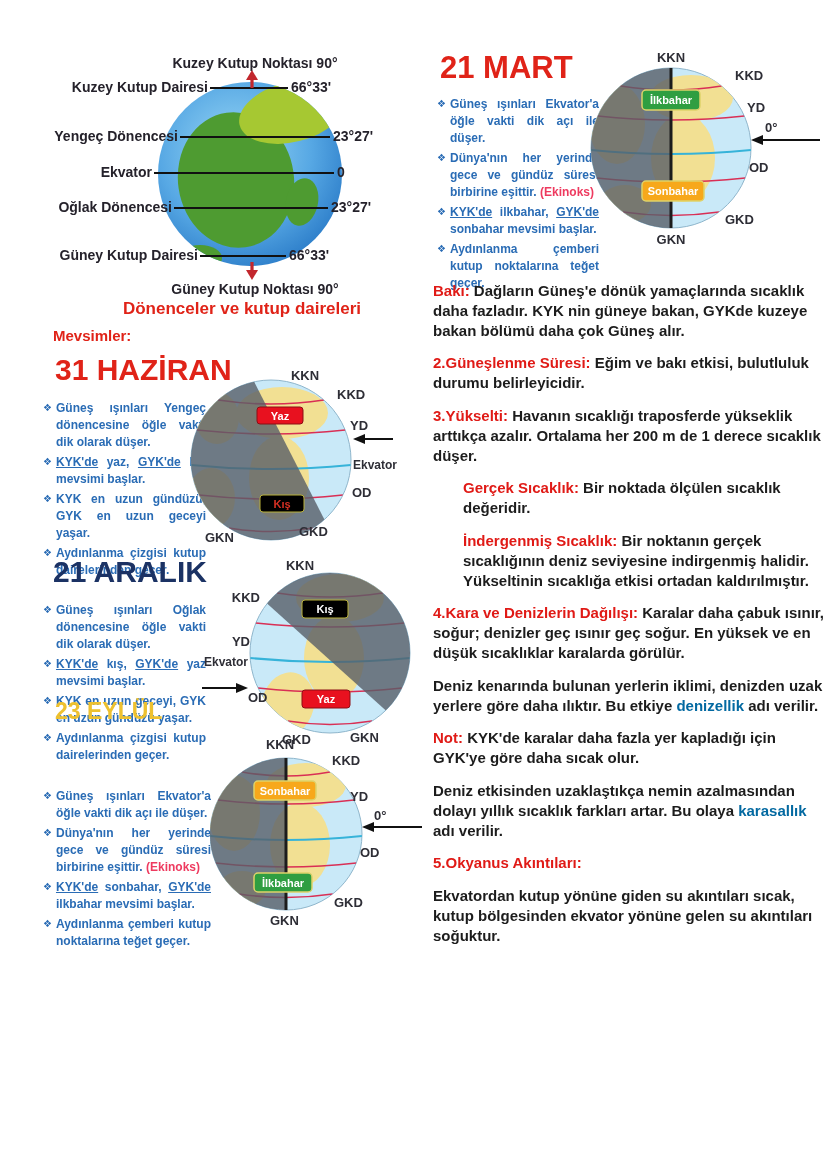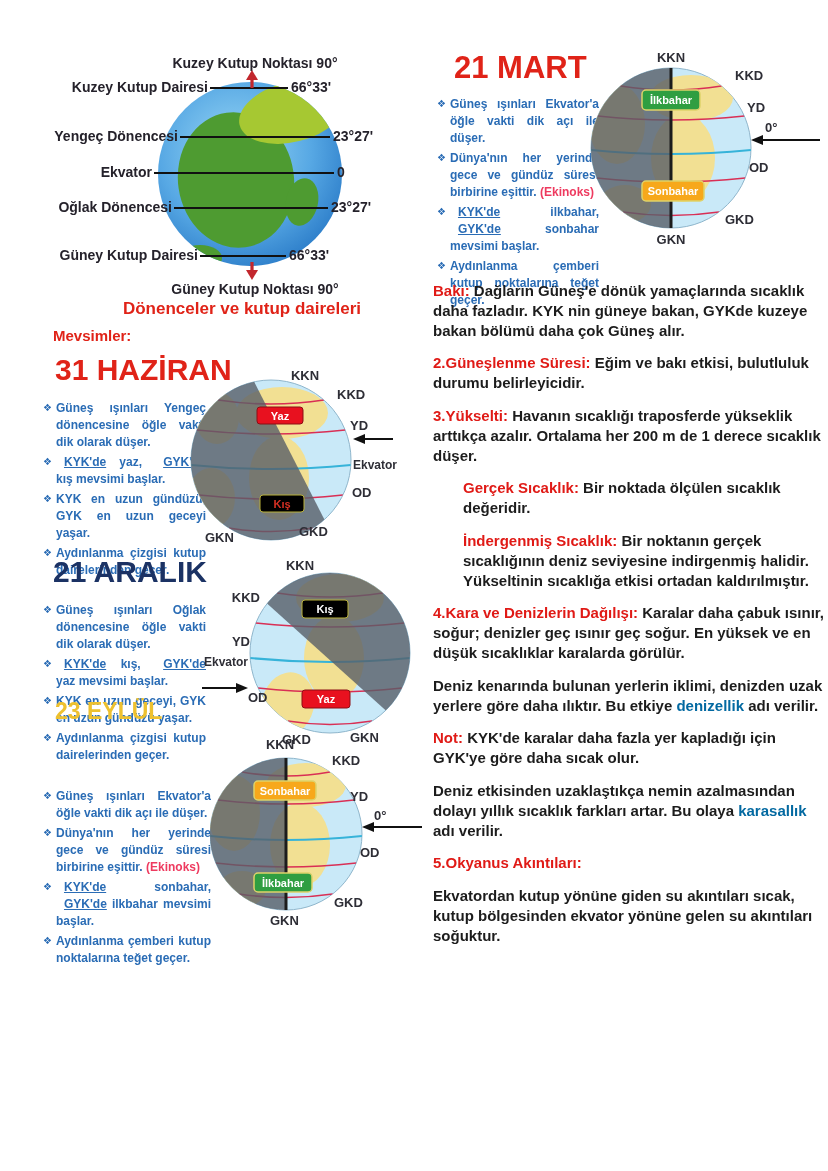--- a/index.html
+++ b/index.html
@@ -13,21 +13,21 @@
   .t-navy{color:#1b3264;}
   .t-gold{color:#eec12f;}
   .mevsimler{position:absolute;left:53px;top:327px;font-size:15px;font-weight:bold;color:#e02318;}
 
   
   .blist{position:absolute;list-style:none;margin:0;padding:0;}
   .blist li{display:flex;align-items:flex-start;margin:0 0 3px 0;}
   .blt{flex:0 0 auto;font-size:10px;line-height:1.5;margin-right:4px;color:#2a6cb5;}
   .btxt{flex:1 1 auto;font-size:12px;font-weight:bold;line-height:1.42;color:#2a6cb5;
         text-align:justify;}
-  .btxt .run-u{text-decoration:underline;margin-left:8px;}
+  .btxt .run-u{text-decoration:underline;}
   .btxt .run-pink{color:#ee3a5f;}
 
   
   .rcol{position:absolute;left:433px;top:281px;width:392px;}
   .rcol p{margin:0 0 13px 0;font-size:15px;font-weight:bold;line-height:1.32;color:#1c1c1c;}
   .rcol p.indent{padding-left:30px;}
   .run-red{color:#e01a16;}
   .run-cyan{color:#0369a1;}
 
   
@@ -268,21 +268,21 @@
     <text class="g-label" x="122" y="32">KKD</text>
     <text class="g-label" x="140" y="68">YD</text>
     <text class="g-label" x="164" y="87">0°</text>
     <line class="sun-arrow" x1="212" y1="94" x2="162" y2="94"></line>
     <polygon class="sun-head" points="152,94 164,89 164,99"></polygon>
     <text class="g-label" x="150" y="124">OD</text>
     <text class="g-label" x="124" y="174">GKD</text>
     <text class="g-label" x="60" y="192">GKN</text>
   </svg>
 
-  <div class="s-title t-red" style="left:454px;top:52px;font-size:31px;">21 MART</div>
+  <div class="s-title t-red" style="left:440px;top:52px;font-size:31px;">21 MART</div>
   <ul class="blist" style="left:437px;top:96px;width:162px;">
     <li>
         <span class="blt">❖</span>
         <span class="btxt"><span>Güneş ışınları Ekvator'a öğle vakti dik açı ile düşer.</span></span>
       </li>
     <li>
         <span class="blt">❖</span>
         <span class="btxt"><span>Dünya'nın her yerinde gece ve gündüz süresi birbirine eşittir. </span><span class="run-pink">(Ekinoks)</span></span>
       </li>
     <li>

